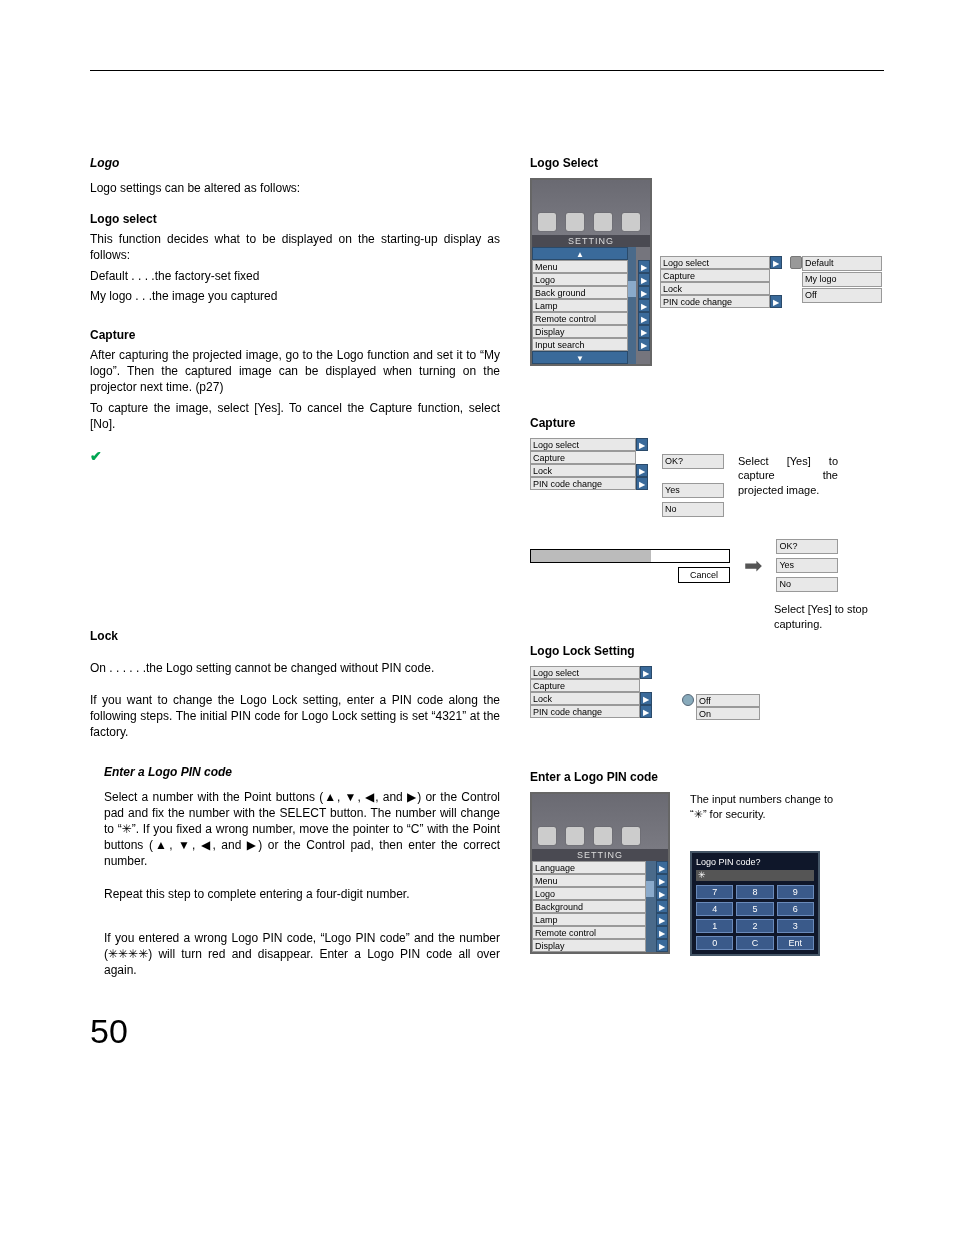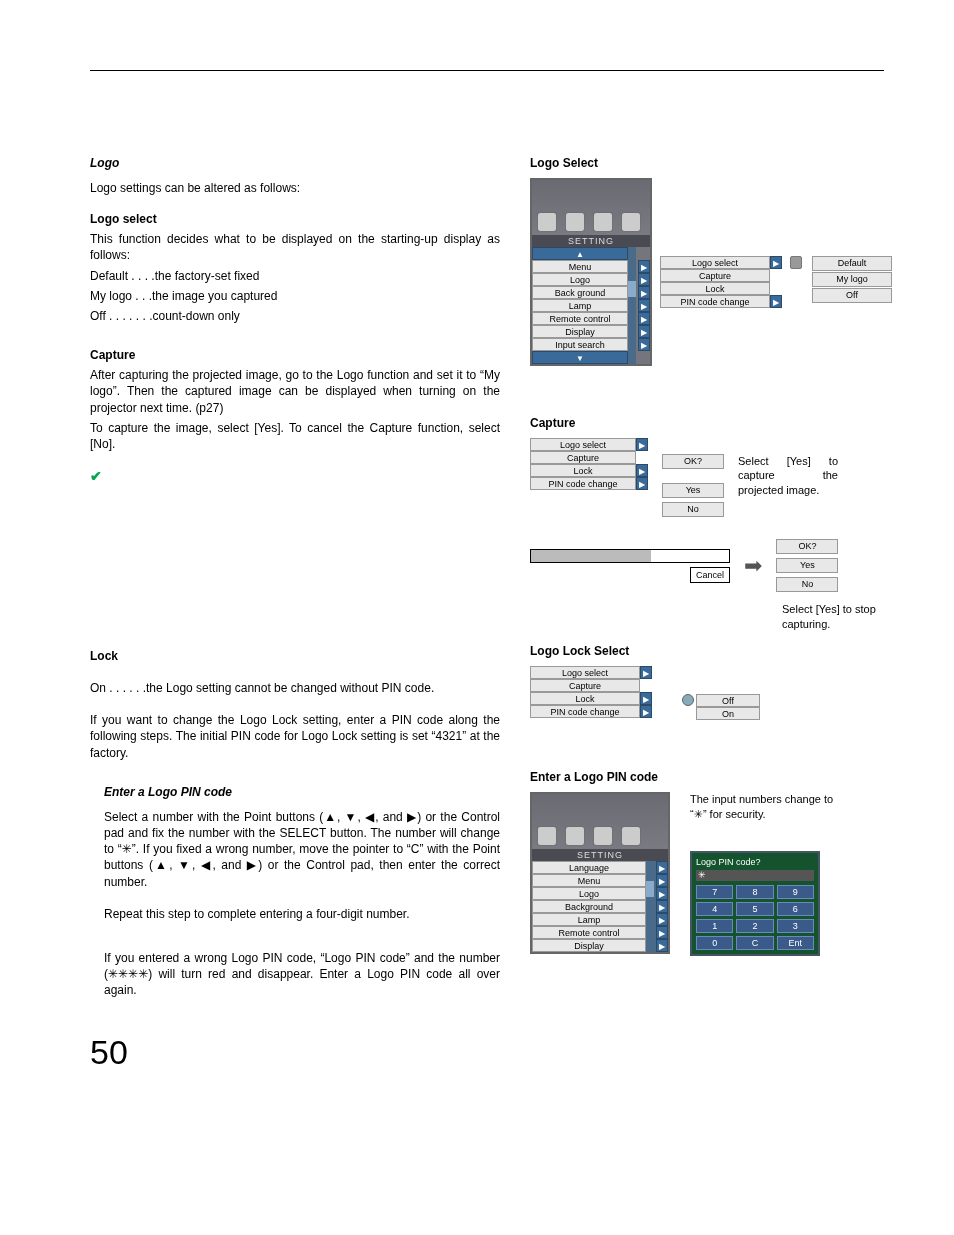--- a/index.html
+++ b/index.html
@@ -33,21 +33,21 @@
   }
   .icon-strip {
     height: 55px; background: linear-gradient(#6a6a72,#7a7a82);
     display: flex; align-items: flex-end; justify-content: flex-start;
     padding: 4px 6px; gap: 10px;
   }
   .icon-strip .ic { width: 18px; height: 18px; background: #ccc; border-radius: 2px; box-shadow: 0 0 1px #333; }
   .setting-label { background: #4a4a52; text-align: center; font-size: 9px; padding: 1px 0; color:#ddd; letter-spacing:1px;}
   .menu-cell {
     flex:1; background: #e8e8e8; color: #000;
-    border:1px solid #999; font-size: 9px; text-align:center;
+    border:1px solid #999; font-size: 9px; text-align:left;
     padding: 0px 2px; height: 13px; line-height:13px;
   }
   .arrow-cell {
     width: 12px; background: #3a6a9a; color:#fff;
     text-align:center; font-size:8px; height:13px; line-height:13px;
     border:1px solid #2a4a6a;
   }
   .scrolltrack { width:8px; background:#4a6a8a; position:relative;}
   .scrollthumb { width:8px; height:16px; background:#8aaacb; position:absolute; top:34px;}
 
@@ -60,27 +60,27 @@
 
   .capture-wrap { display:flex; gap:14px; align-items:flex-start;}
   .cap-left { width: 118px;}
   .cap-left .menu-cell { width:100%; display:block;}
   .cap-prompt { width:62px; display:flex; flex-direction:column; gap:4px;}
   .cap-prompt .menu-cell { width:100%;}
   .cap-caption { font-size: 11px; color:#000; line-height:1.3; width:100px; text-align:justify;}
 
   .progress-bar { width:200px; height:14px; border:1px solid #000; background:#fff;}
   .progress-fill { width:120px; height:12px; background:#bbb;}
-  .btn-small { width:40px; height:16px; border:1px solid #000; background:#fff; font-size:9px; text-align:center; line-height:14px; color:#000;}
+  .btn-small { width:52px; height:16px; border:1px solid #000; background:#fff; font-size:9px; text-align:center; line-height:14px; color:#000;}
   .arrow-big { font-size:22px; color:#555;}
   .onoff { width:64px;}
   .onoff .menu-cell { width:100%;}
   .radio-dot { width:12px; height:12px; border-radius:50%; background:#8ab; border:1px solid #567;}
 
-  .keypad-wrap { background:#14532d; border:2px solid #456; padding:4px; width:130px;}
+  .keypad-wrap { background:#0f172a; border:2px solid #456; padding:4px; width:130px;}
   .keypad-title { color:#fff; font-size:9px; margin-bottom:3px;}
   .keypad-disp { background:#555; height:11px; color:#fff; font-size:9px; padding:0 2px;}
   .keypad-grid { display:grid; grid-template-columns: repeat(3, 1fr); gap:3px; margin-top:4px;}
   .keypad-key { background:#3a5a8a; border:1px solid #6a8aba; color:#fff; text-align:center; font-size:9px; height:14px; line-height:12px;}
 
   .fig-title { font-weight:bold; margin-bottom:8px; font-size:12px;}
   .caption-side { font-size:11px; line-height:1.35;}
 </style>
 </head>
 <body>
@@ -93,21 +93,20 @@
     <div class="col-left">
 
       <div class="sec-title-em">Logo</div>
       <p>Logo settings can be altered as follows:</p>
 
       <div class="vspace-sm"></div>
       <div class="sec-title-b">Logo select</div>
       <p>This function decides what to be displayed on the starting-up display as follows:</p>
       <p>Default  . . . .the factory-set fixed</p>
       <p>My logo  . . .the image you captured</p>
-      <p>Off  . . . . . . .count-down only</p>
 
       <div class="vspace-md"></div>
       <div class="sec-title-b">Capture</div>
       <p>After capturing the projected image, go to the Logo function and set it to “My logo”. Then the captured image can be displayed when turning on the projector next time. (p27)</p>
       <p>To capture the image, select [Yes]. To cancel the Capture function, select [No].</p>
 
       <div class="vspace-sm"></div>
       <div class="check">✔</div>
 
       <div class="vspace-lg"></div>
@@ -185,21 +184,21 @@
             </div>
             <div style="width:12px;">
               <div class="arrow-cell">▶</div>
               <div style="height:13px;"></div>
               <div style="height:13px;"></div>
               <div class="arrow-cell">▶</div>
             </div>
           </div>
         </div>
 
-        <div style="margin-top:78px; display:flex; gap:10px;">
+        <div style="margin-top:78px; display:flex; gap:0;">
           <div style="width:12px;">
             <div class="radio-cell"></div>
           </div>
           <div class="opt-col">
             <div class="menu-cell">Default</div>
             <div class="menu-cell">My logo</div>
             <div class="menu-cell">Off</div>
           </div>
         </div>
       </div>
@@ -250,21 +249,21 @@
           <div class="menu-cell">Yes</div>
           <div class="menu-cell">No</div>
         </div>
       </div>
       <div style="display:flex; justify-content:flex-end; margin-top:10px;">
         <div class="caption-side" style="width:110px; text-align:left;">Select [Yes] to stop capturing.</div>
       </div>
 
       <div style="height:12px;"></div>
 
-      <div class="fig-title">Logo Lock Select</div>
+      <div class="fig-title">Logo Lock Setting</div>
       <div style="display:flex; gap:30px; align-items:flex-start;">
         <div style="display:flex;">
           <div style="width:110px;">
             <div class="menu-cell">Logo select</div>
             <div class="menu-cell">Capture</div>
             <div class="menu-cell">Lock</div>
             <div class="menu-cell">PIN code change</div>
           </div>
           <div style="width:12px;">
             <div class="arrow-cell">▶</div>

